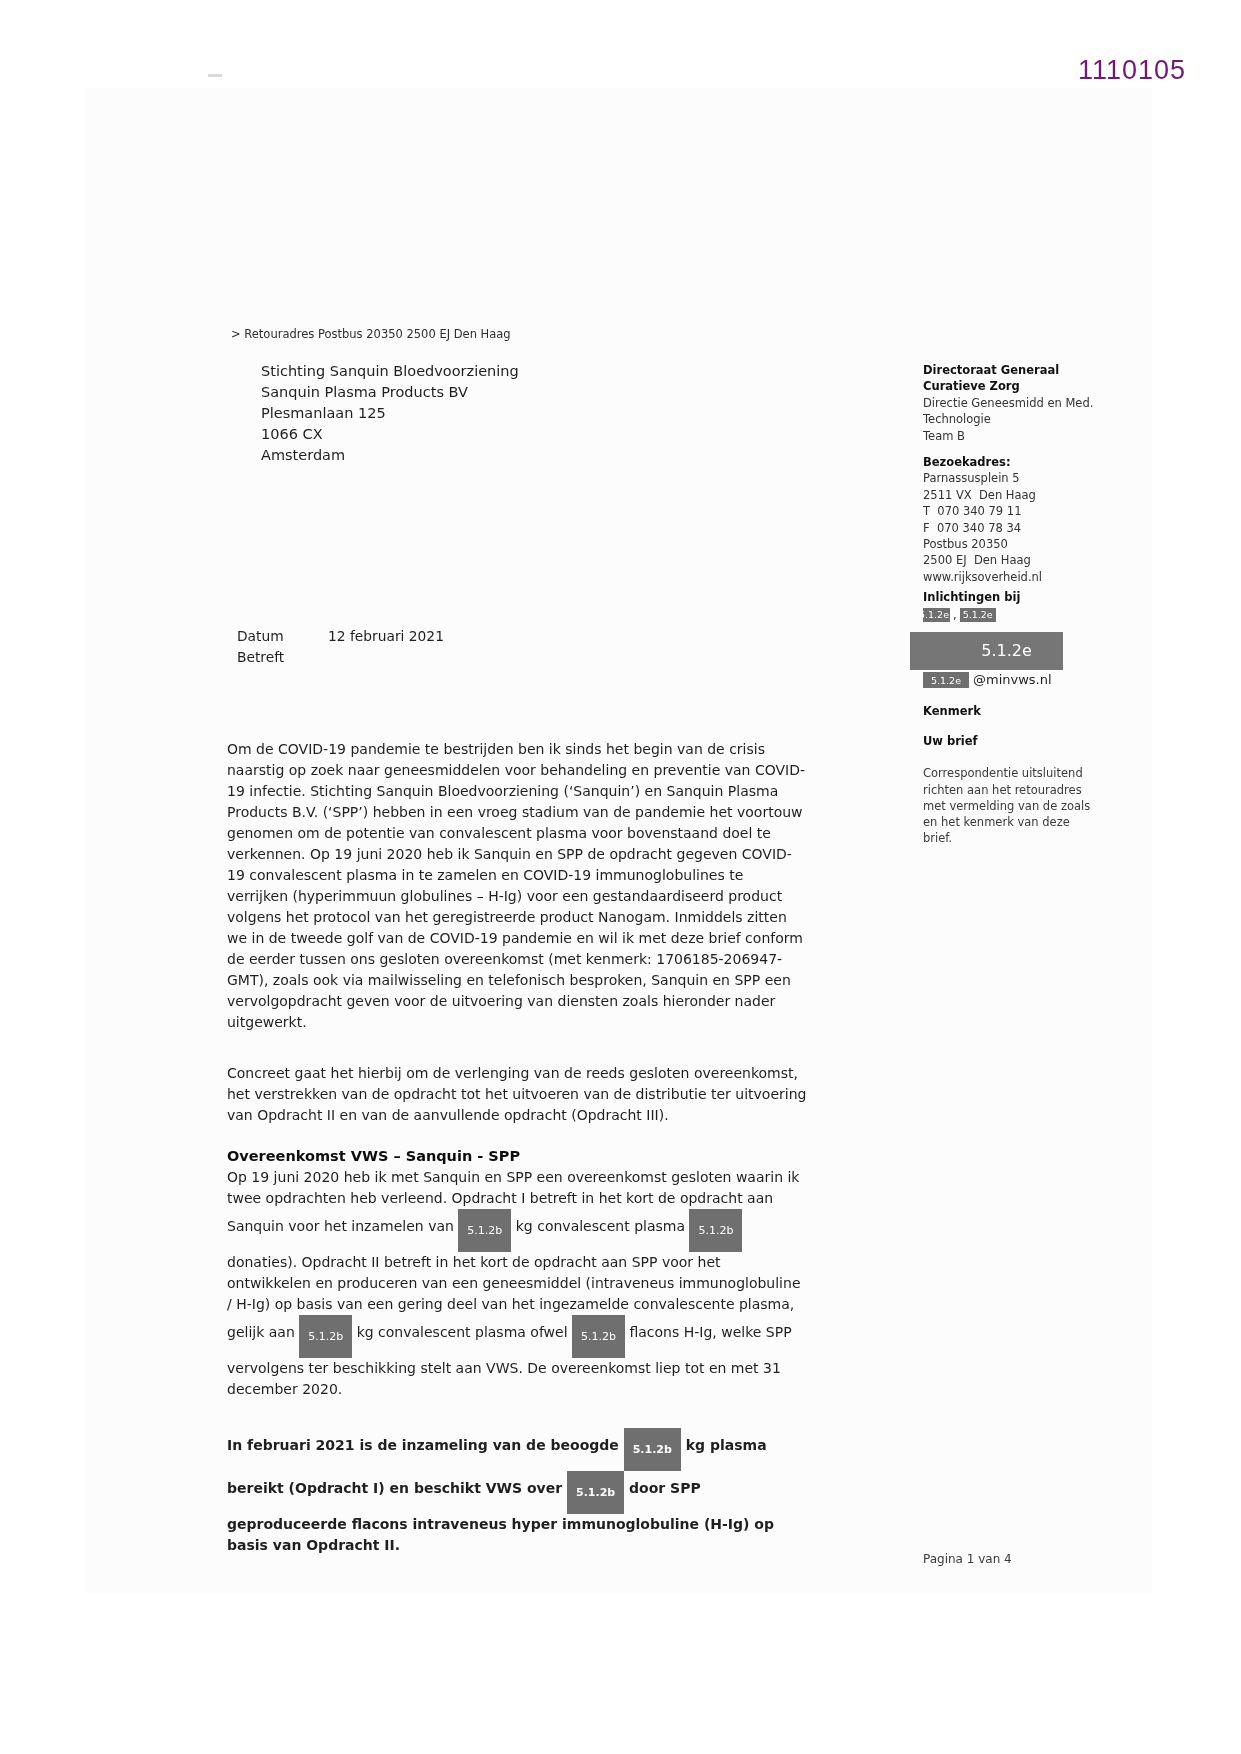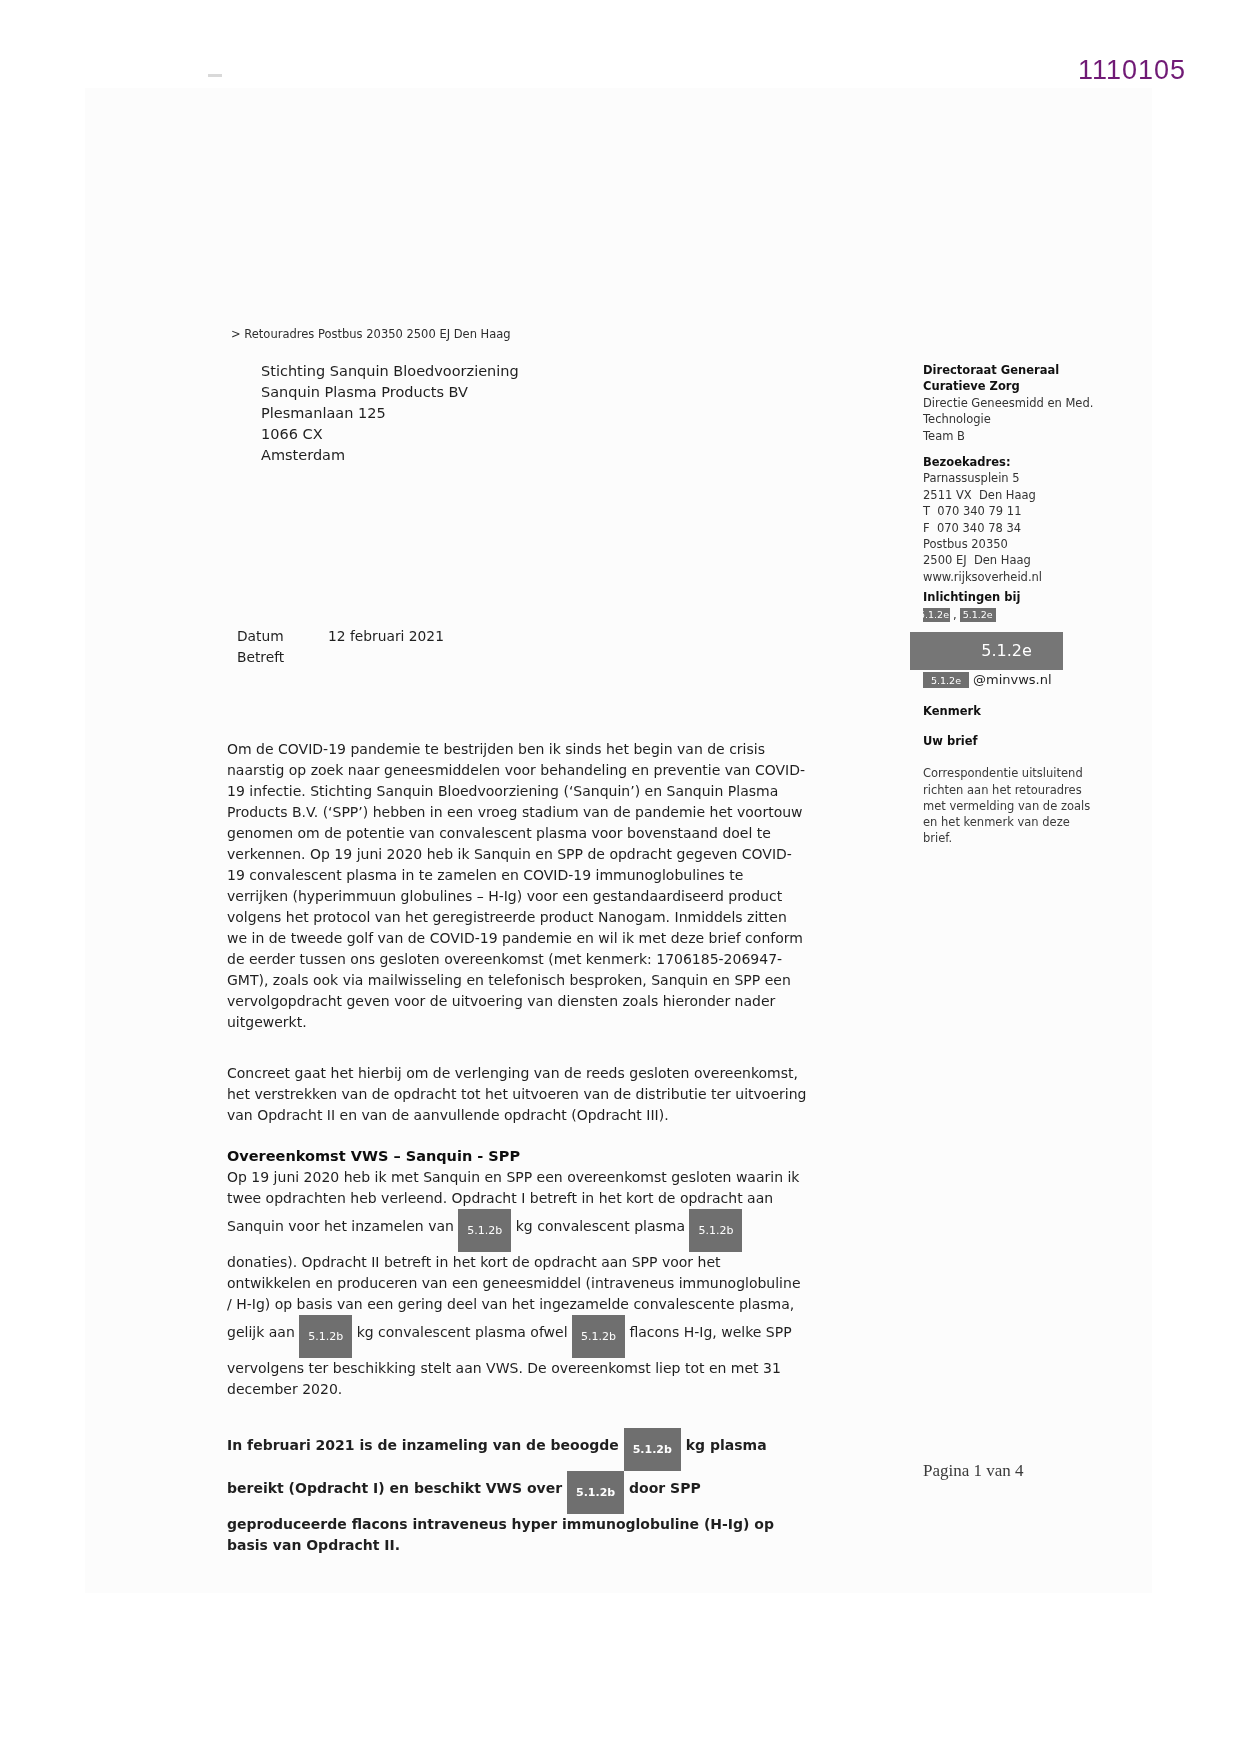--- a/index.html
+++ b/index.html
@@ -34,21 +34,21 @@
   .meta .row{display:flex;}
   .meta .lbl{width:91px;flex:0 0 91px;}
   .bodytext{position:absolute;left:227px;top:722px;width:581px;font-size:14px;line-height:21px;color:#1f1f1f;}
   .bodytext p{margin:0;}
   .p1{margin-top:17px !important;}
   .p2{margin-top:30px !important;}
   .h1{margin-top:20px !important;font-weight:bold;color:#0d0d0d;font-size:14.5px;}
   .p4{margin-top:28px !important;font-weight:bold;}
   .redact{display:inline-block;background:#6f6f6f;color:#ffffff;font-size:11px;line-height:15px;
     padding:14px 9px;vertical-align:-3px;}
-  .pagefooter{position:absolute;left:923px;top:1461px;font-size:17px;color:#3a3a3a;font-family:Liberation Serif, serif;}
+  .pagefooter{position:absolute;left:923px;top:1552px;font-size:12px;color:#3a3a3a;}
 </style>
 </head>
 <body>
 
 <div class="canvas">
   <div class="page-tint"></div>
   <div class="artifact-dash"></div>
 
   <div class="docnum">1110105</div>
 

